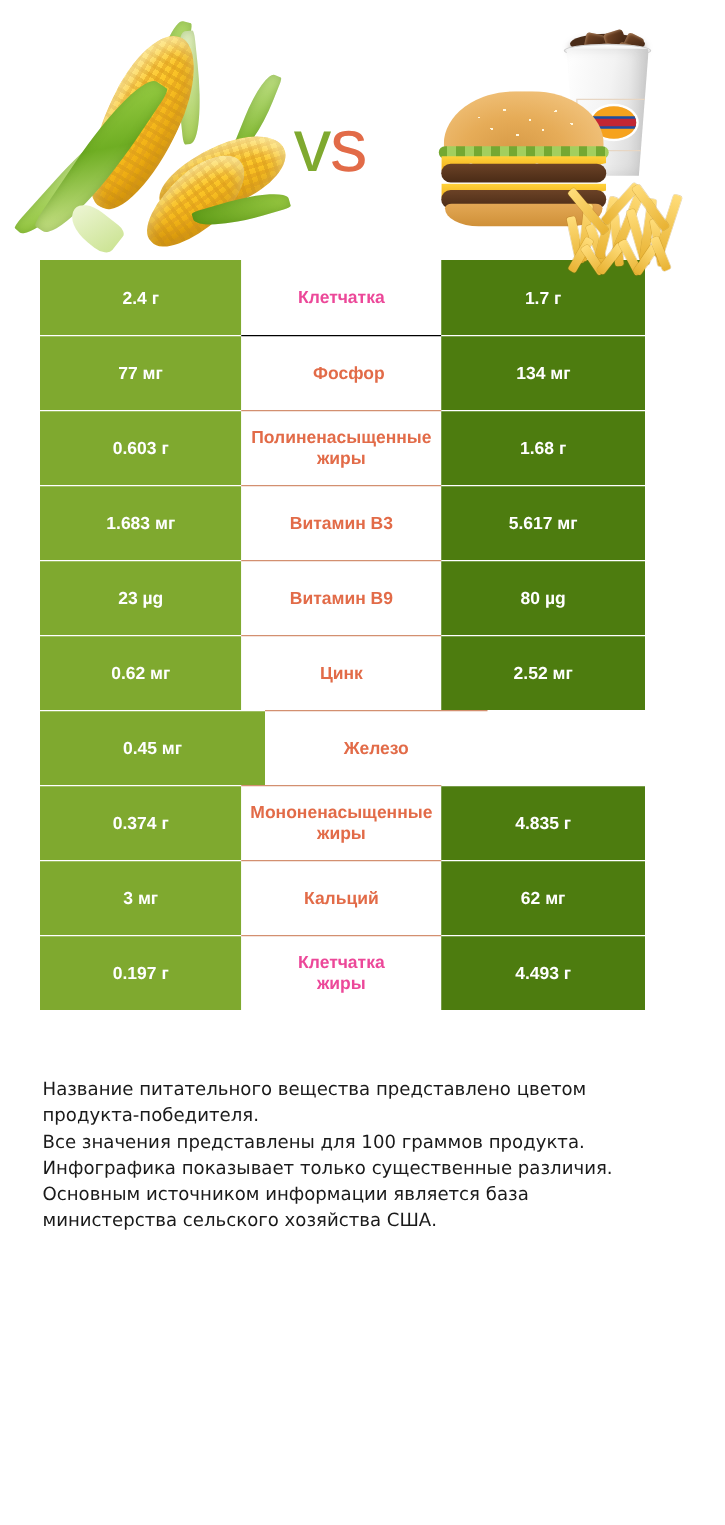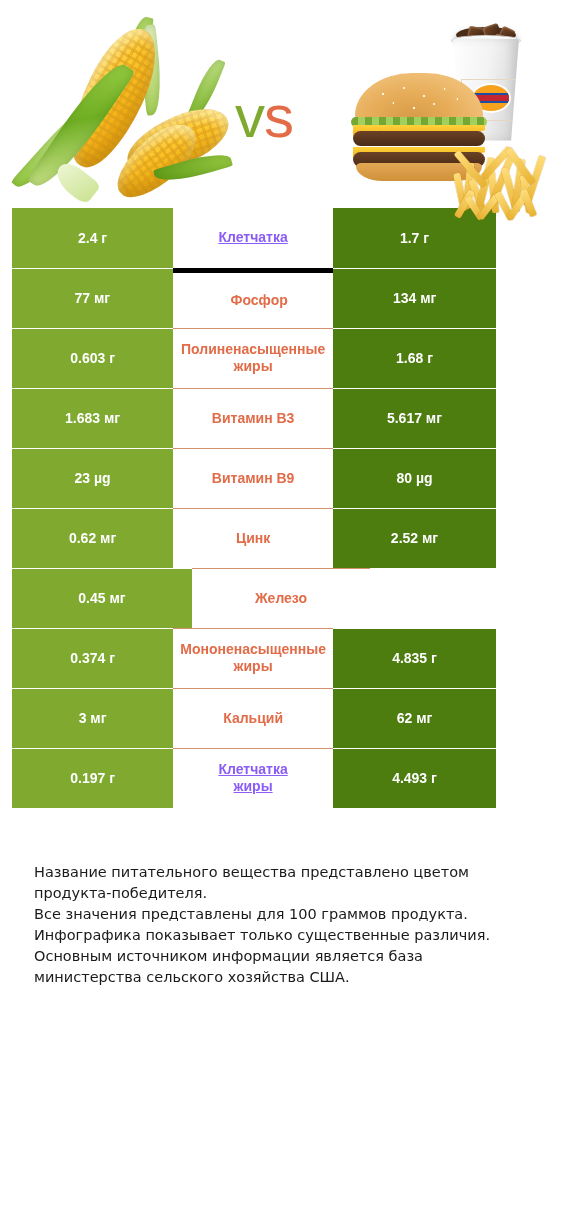--- a/index.html
+++ b/index.html
@@ -180,36 +180,36 @@
     border-radius:6px 6px 30px 30px / 4px 4px 16px 16px;
   }
   .fries { position:absolute; left:104px; top:118px; width:92px; height:72px; z-index:5; }
   .fry {
     position:absolute; width:7px; border-radius:2px;
     background:linear-gradient(#ffdd7a,#e8b233);
     box-shadow:0 0 0 .5px rgba(170,120,20,.35);
   }
 
   
-  .table { margin:0 12px; width:484px; }
+  .table { margin:0 32px; width:484px; }
   .row { display:flex; height:60px; position:relative; }
   .cell {
     display:flex; align-items:center; justify-content:center;
     text-align:center;
     font-size:14px; font-weight:bold;
     line-height:17px;
   }
   .cell.left  { width:180px; color:#ffffff; background:#7FA92F; }
   .cell.mid   { width:178px; background:#ffffff; padding:0 2px; }
   .cell.right { width:182px; color:#ffffff; background:#4d7c0f; }
   .cell.mid span { display:block; white-space:nowrap; }
-  .mid-green  { color:#8b5cf6;text-decoration:underline; }
+  .mid-green  { color:#ec4899; }
   .mid-orange { color:#E26B48; }
   .row .cell.mid { border-bottom:1px solid transparent; }
-  .row.divg .cell.mid { border-top:5px solid #000000;padding-left:14px; }
+  .row.divg .cell.mid { border-top:1px solid #000000;padding-left:14px; }
   .row.divo .cell.mid { border-top:1px solid #D39070; }
   .row.first .cell.mid { border-top:none; }
   .row .cell.left, .row .cell.right { border-top:1px solid #ffffff; }
   .row.first .cell.left, .row.first .cell.right { border-top:none; }
 
   
   .footer {
     margin-top:54px;
     padding:0 34px;
     text-align:left;

